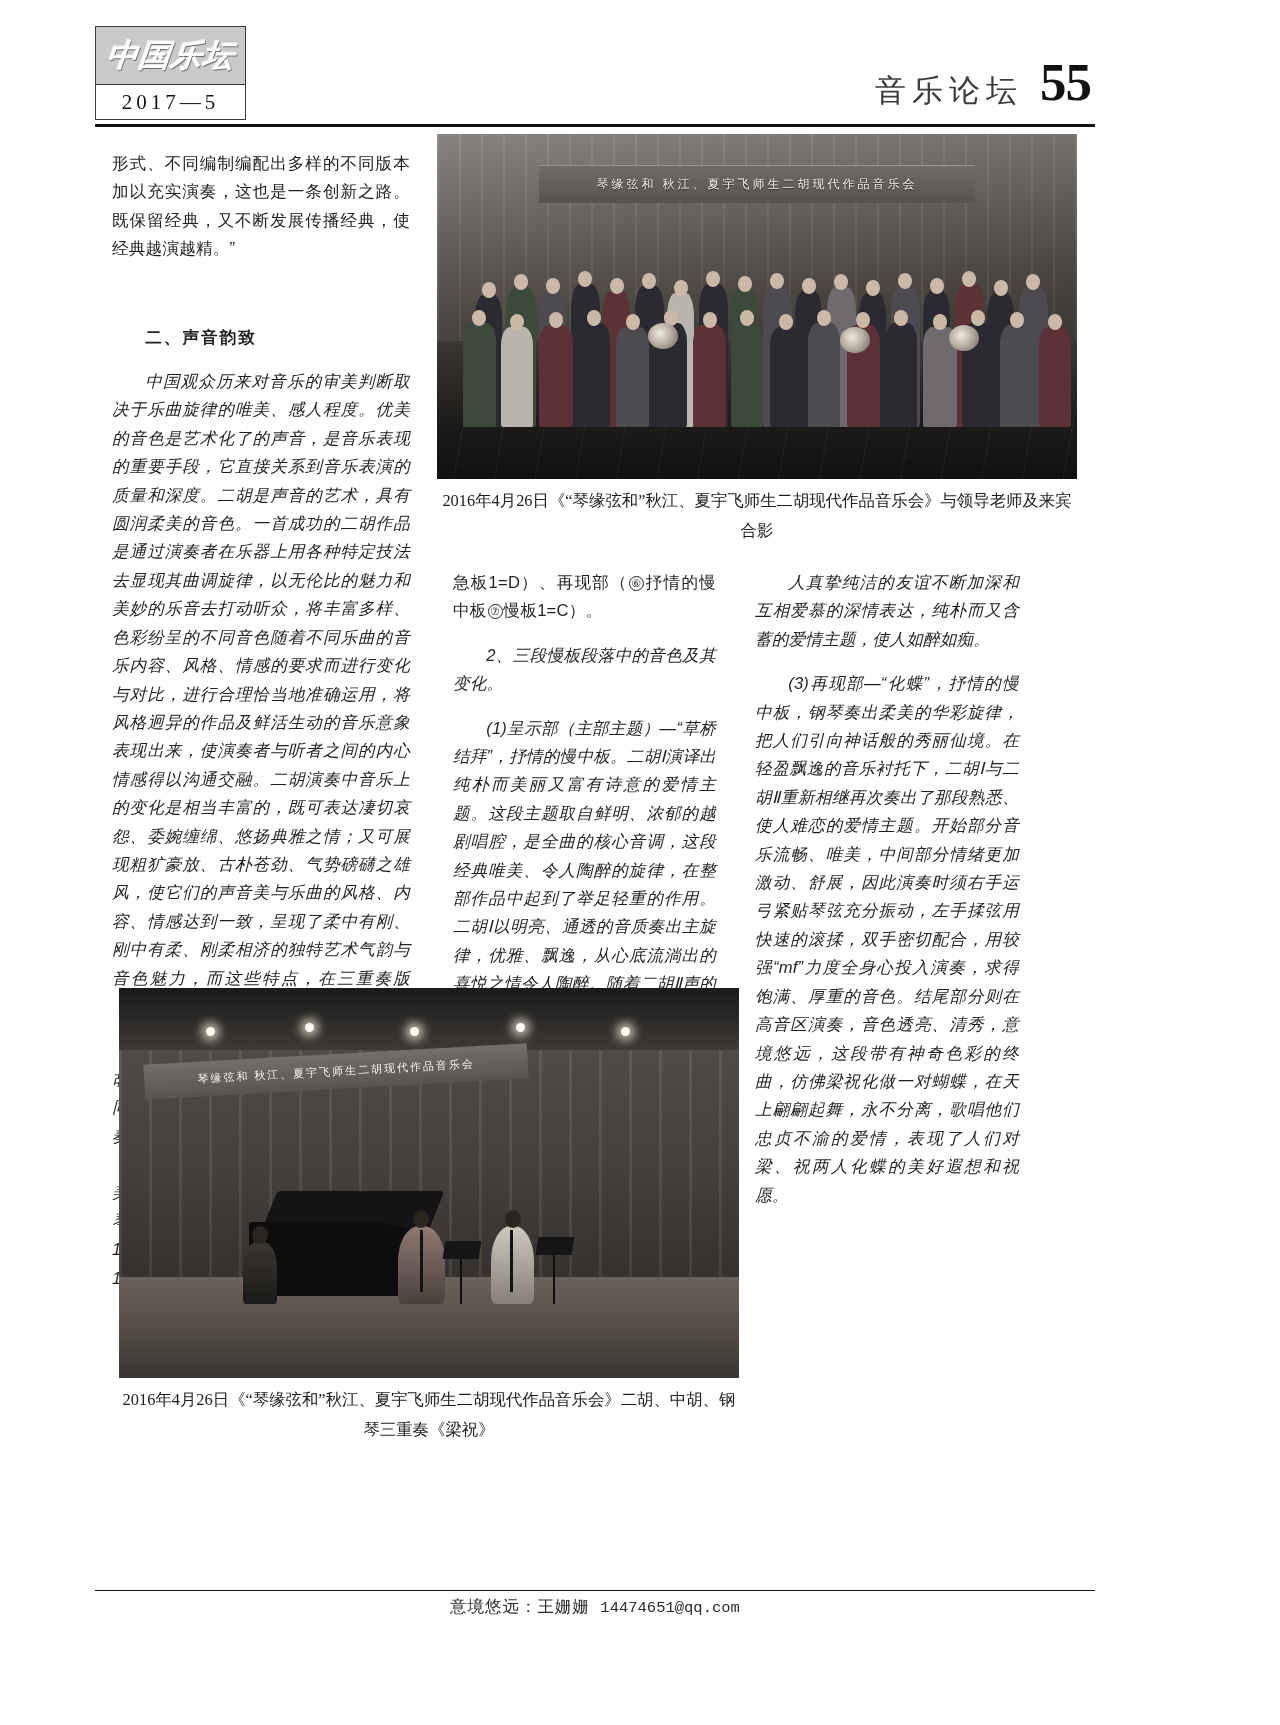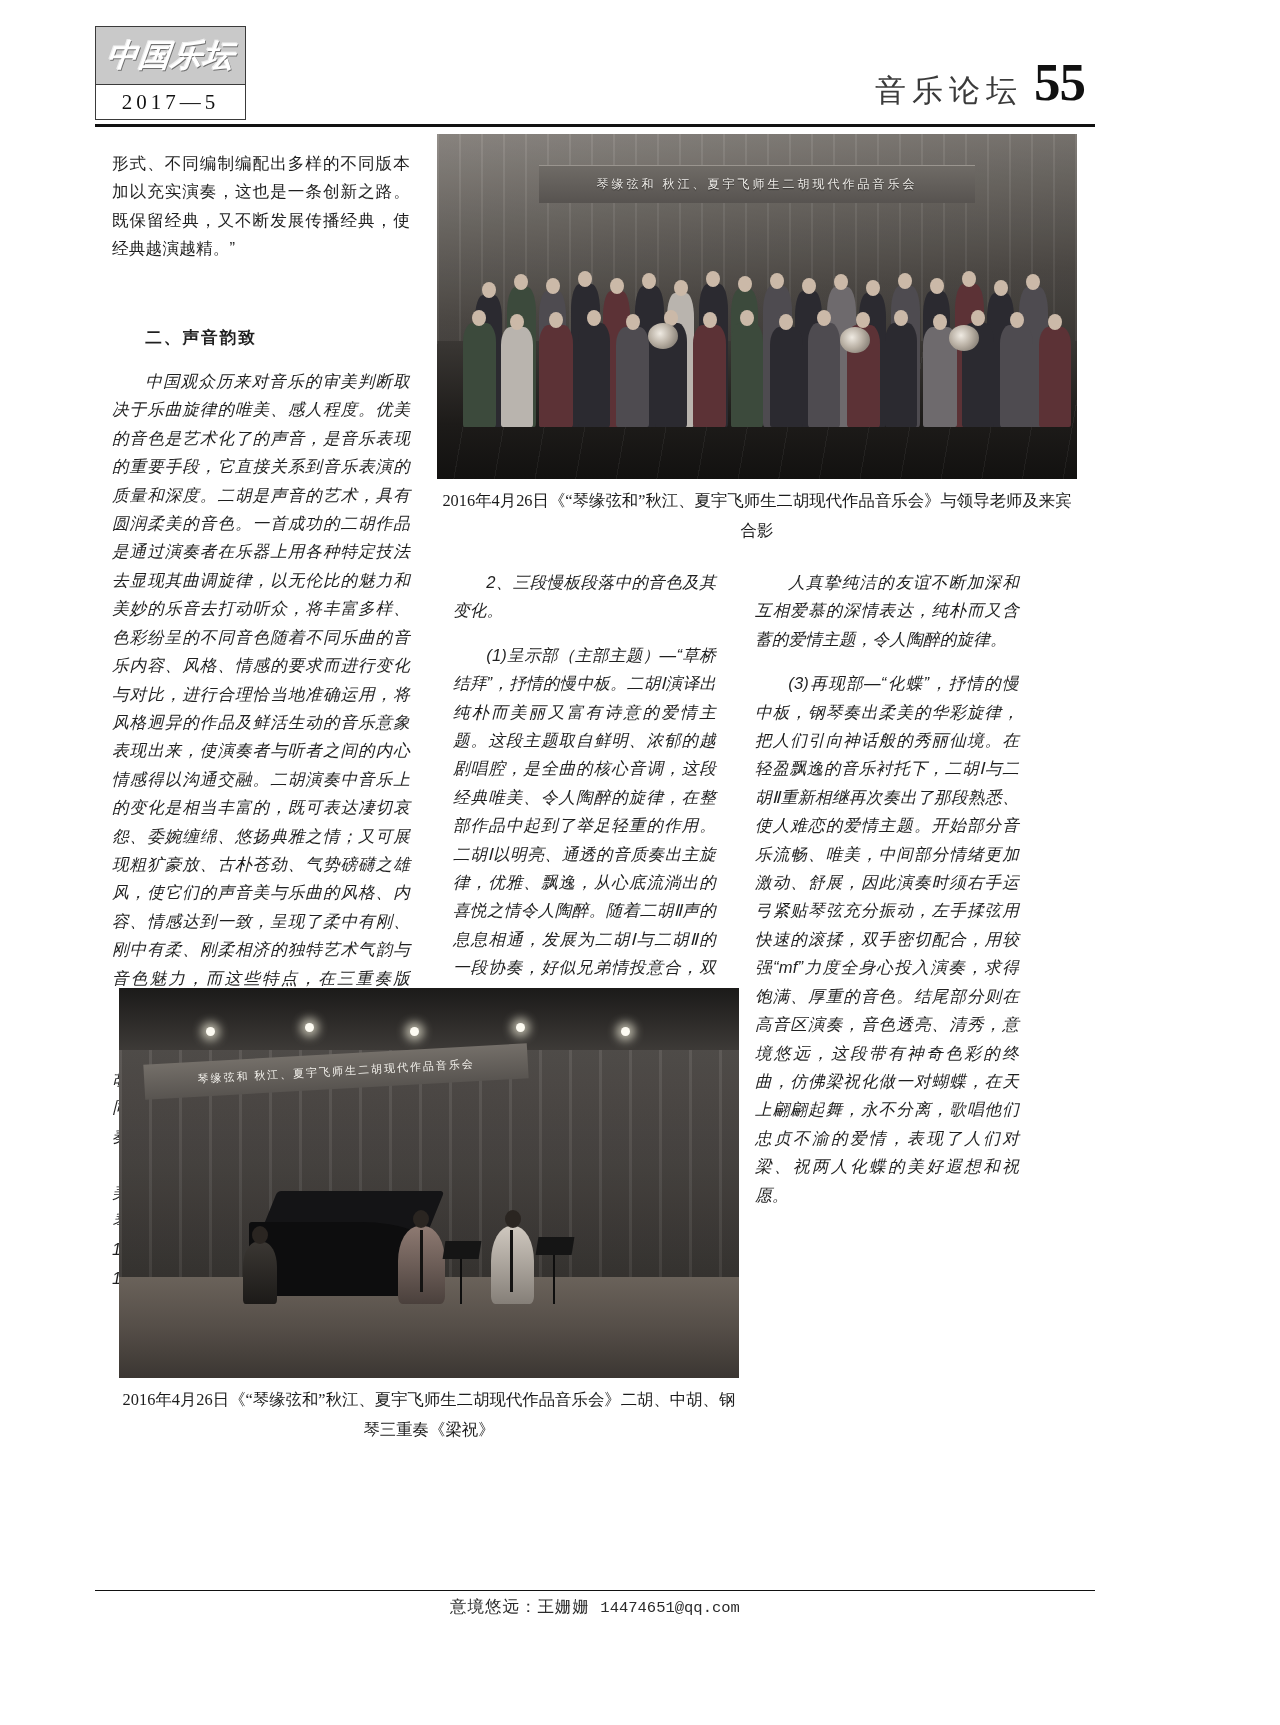--- a/index.html
+++ b/index.html
@@ -41,21 +41,21 @@
     height:35px; display:flex; align-items:center; justify-content:center;
     font-size:21px; letter-spacing:4px; color:#111;
     font-family:"Liberation Serif", serif;
   }
   .header-section {
     position:absolute; right:72px; top:44px;
     font-size:31px; letter-spacing:6px; color:#3b3b3b;
     font-family:"Liberation Serif", serif;
   }
   .header-page {
-    position:absolute; right:10px; top:26px;
+    position:absolute; right:4px; top:26px;
     font-size:53px; font-weight:bold; color:#111;
     font-family:"Liberation Serif", serif;
     letter-spacing:-1px;
   }
   .rule-top {
     position:absolute; left:95px; top:124px; width:1000px; height:0;
     border-top:3px solid #111;
   }
 
   
@@ -370,26 +370,27 @@
           </div>
         <div class="bouquet" style="left:33%; top:42%;"></div>
         <div class="bouquet" style="left:63%; top:44%;"></div>
         <div class="bouquet" style="left:80%; top:43%;"></div>
       </div>
     </div>
   </div>
   <div class="caption" id="cap1">2016年4月26日《“琴缘弦和”秋江、夏宇飞师生二胡现代作品音乐会》与领导老师及来宾合影</div>
 
   <div class="col" id="col2">
+    <p><span>急板1=D）、再现部（</span><span class="circ">⑥</span><span>抒情的慢中板</span><span class="circ">⑦</span><span>慢板1=C）。</span></p>
     <p class="ind">2、三段慢板段落中的音色及其变化。</p>
     <p class="ind">(1)呈示部（主部主题）—“草桥结拜”，抒情的慢中板。二胡Ⅰ演译出纯朴而美丽又富有诗意的爱情主题。这段主题取自鲜明、浓郁的越剧唱腔，是全曲的核心音调，这段经典唯美、令人陶醉的旋律，在整部作品中起到了举足轻重的作用。二胡Ⅰ以明亮、通透的音质奏出主旋律，优雅、飘逸，从心底流淌出的喜悦之情令人陶醉。随着二胡Ⅱ声的息息相通，发展为二胡Ⅰ与二胡Ⅱ的一段协奏，好似兄弟情投意合，双二胡以亲切的音调与轻盈柔和形成“耳语”对答。二胡Ⅰ的滑音、揉弦涌动在旋律之中，尽显英台的柔美，与二胡Ⅱ的声音交织在一起，气息自然从容，轻松自若，营造出柔情蜜意的宁静气氛，表现了梁山伯与祝英台两</p>
   </div>
 
   <div class="col" id="col3">
-    <p class="ind">人真挚纯洁的友谊不断加深和互相爱慕的深情表达，纯朴而又含蓄的爱情主题，令人陶醉的旋律。</p>
+    <p class="ind">人真挚纯洁的友谊不断加深和互相爱慕的深情表达，纯朴而又含蓄的爱情主题，使人如醉如痴。</p>
     <p class="ind">(3)再现部—“化蝶”，抒情的慢中板，钢琴奏出柔美的华彩旋律，把人们引向神话般的秀丽仙境。在轻盈飘逸的音乐衬托下，二胡Ⅰ与二胡Ⅱ重新相继再次奏出了那段熟悉、使人难恋的爱情主题。开始部分音乐流畅、唯美，中间部分情绪更加激动、舒展，因此演奏时须右手运弓紧贴琴弦充分振动，左手揉弦用快速的滚揉，双手密切配合，用较强“mf”力度全身心投入演奏，求得饱满、厚重的音色。结尾部分则在高音区演奏，音色透亮、清秀，意境悠远，这段带有神奇色彩的终曲，仿佛梁祝化做一对蝴蝶，在天上翩翩起舞，永不分离，歌唱他们忠贞不渝的爱情，表现了人们对梁、祝两人化蝶的美好遐想和祝愿。</p>
   </div>
 
   <div class="photo" id="photo2">
     <div class="ph-stage">
       <div class="p2-bg"></div>
       <div class="p2-ceiling"></div>
       <div class="p2-light" style="left:14%; top:10%;"></div>
       <div class="p2-light" style="left:30%; top:9%;"></div>
       <div class="p2-light" style="left:47%; top:10%;"></div>

